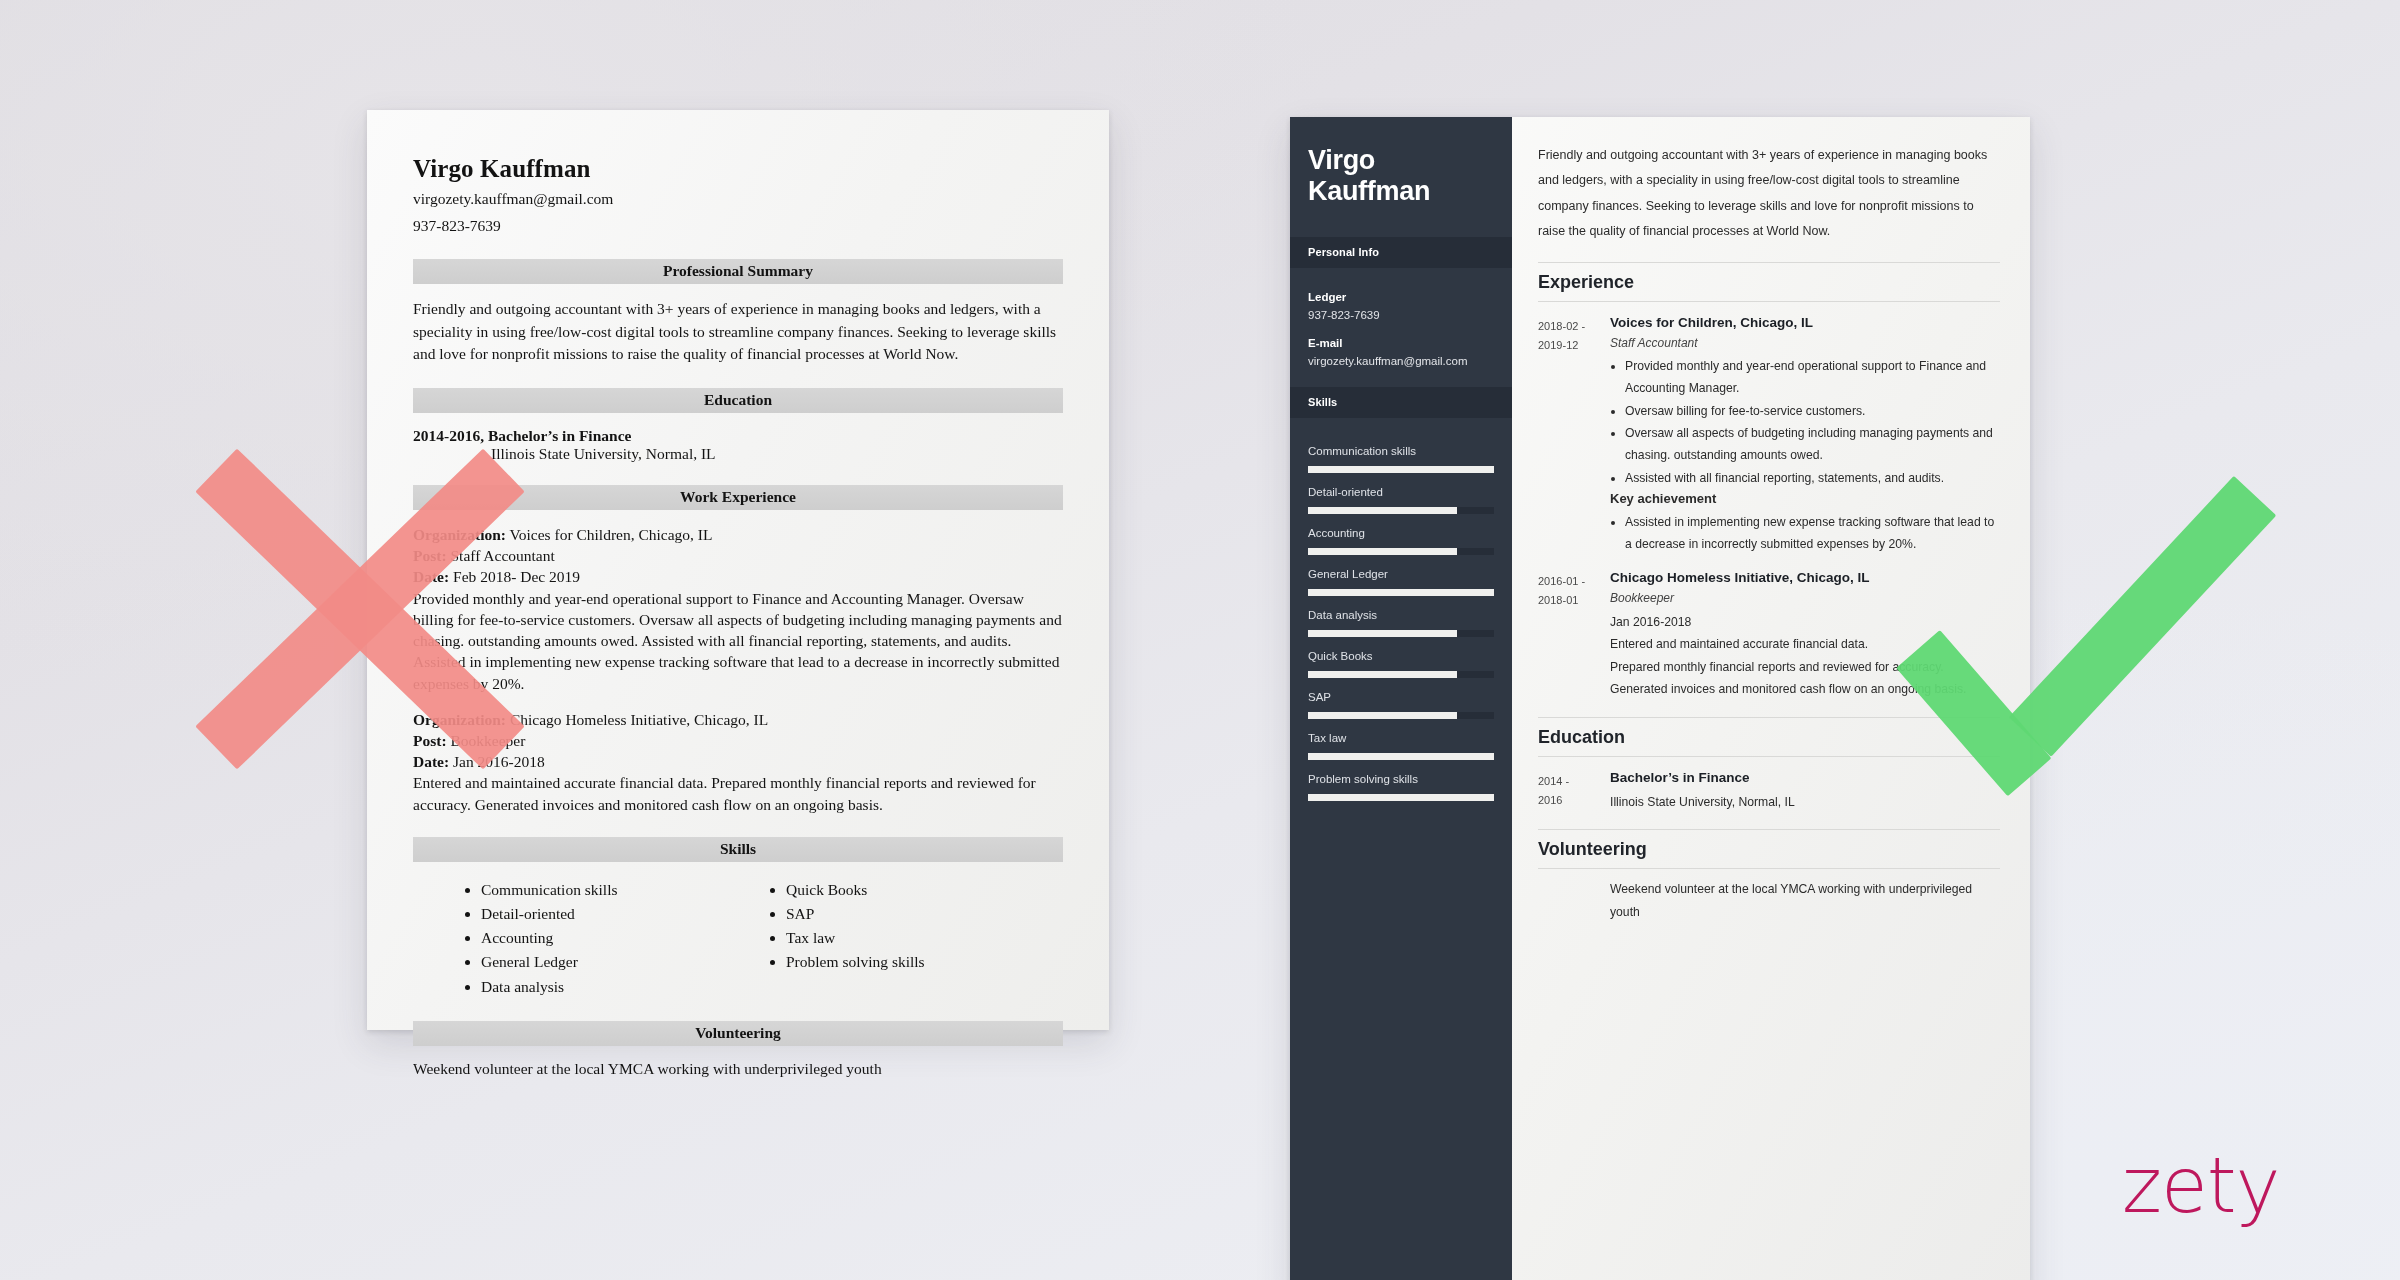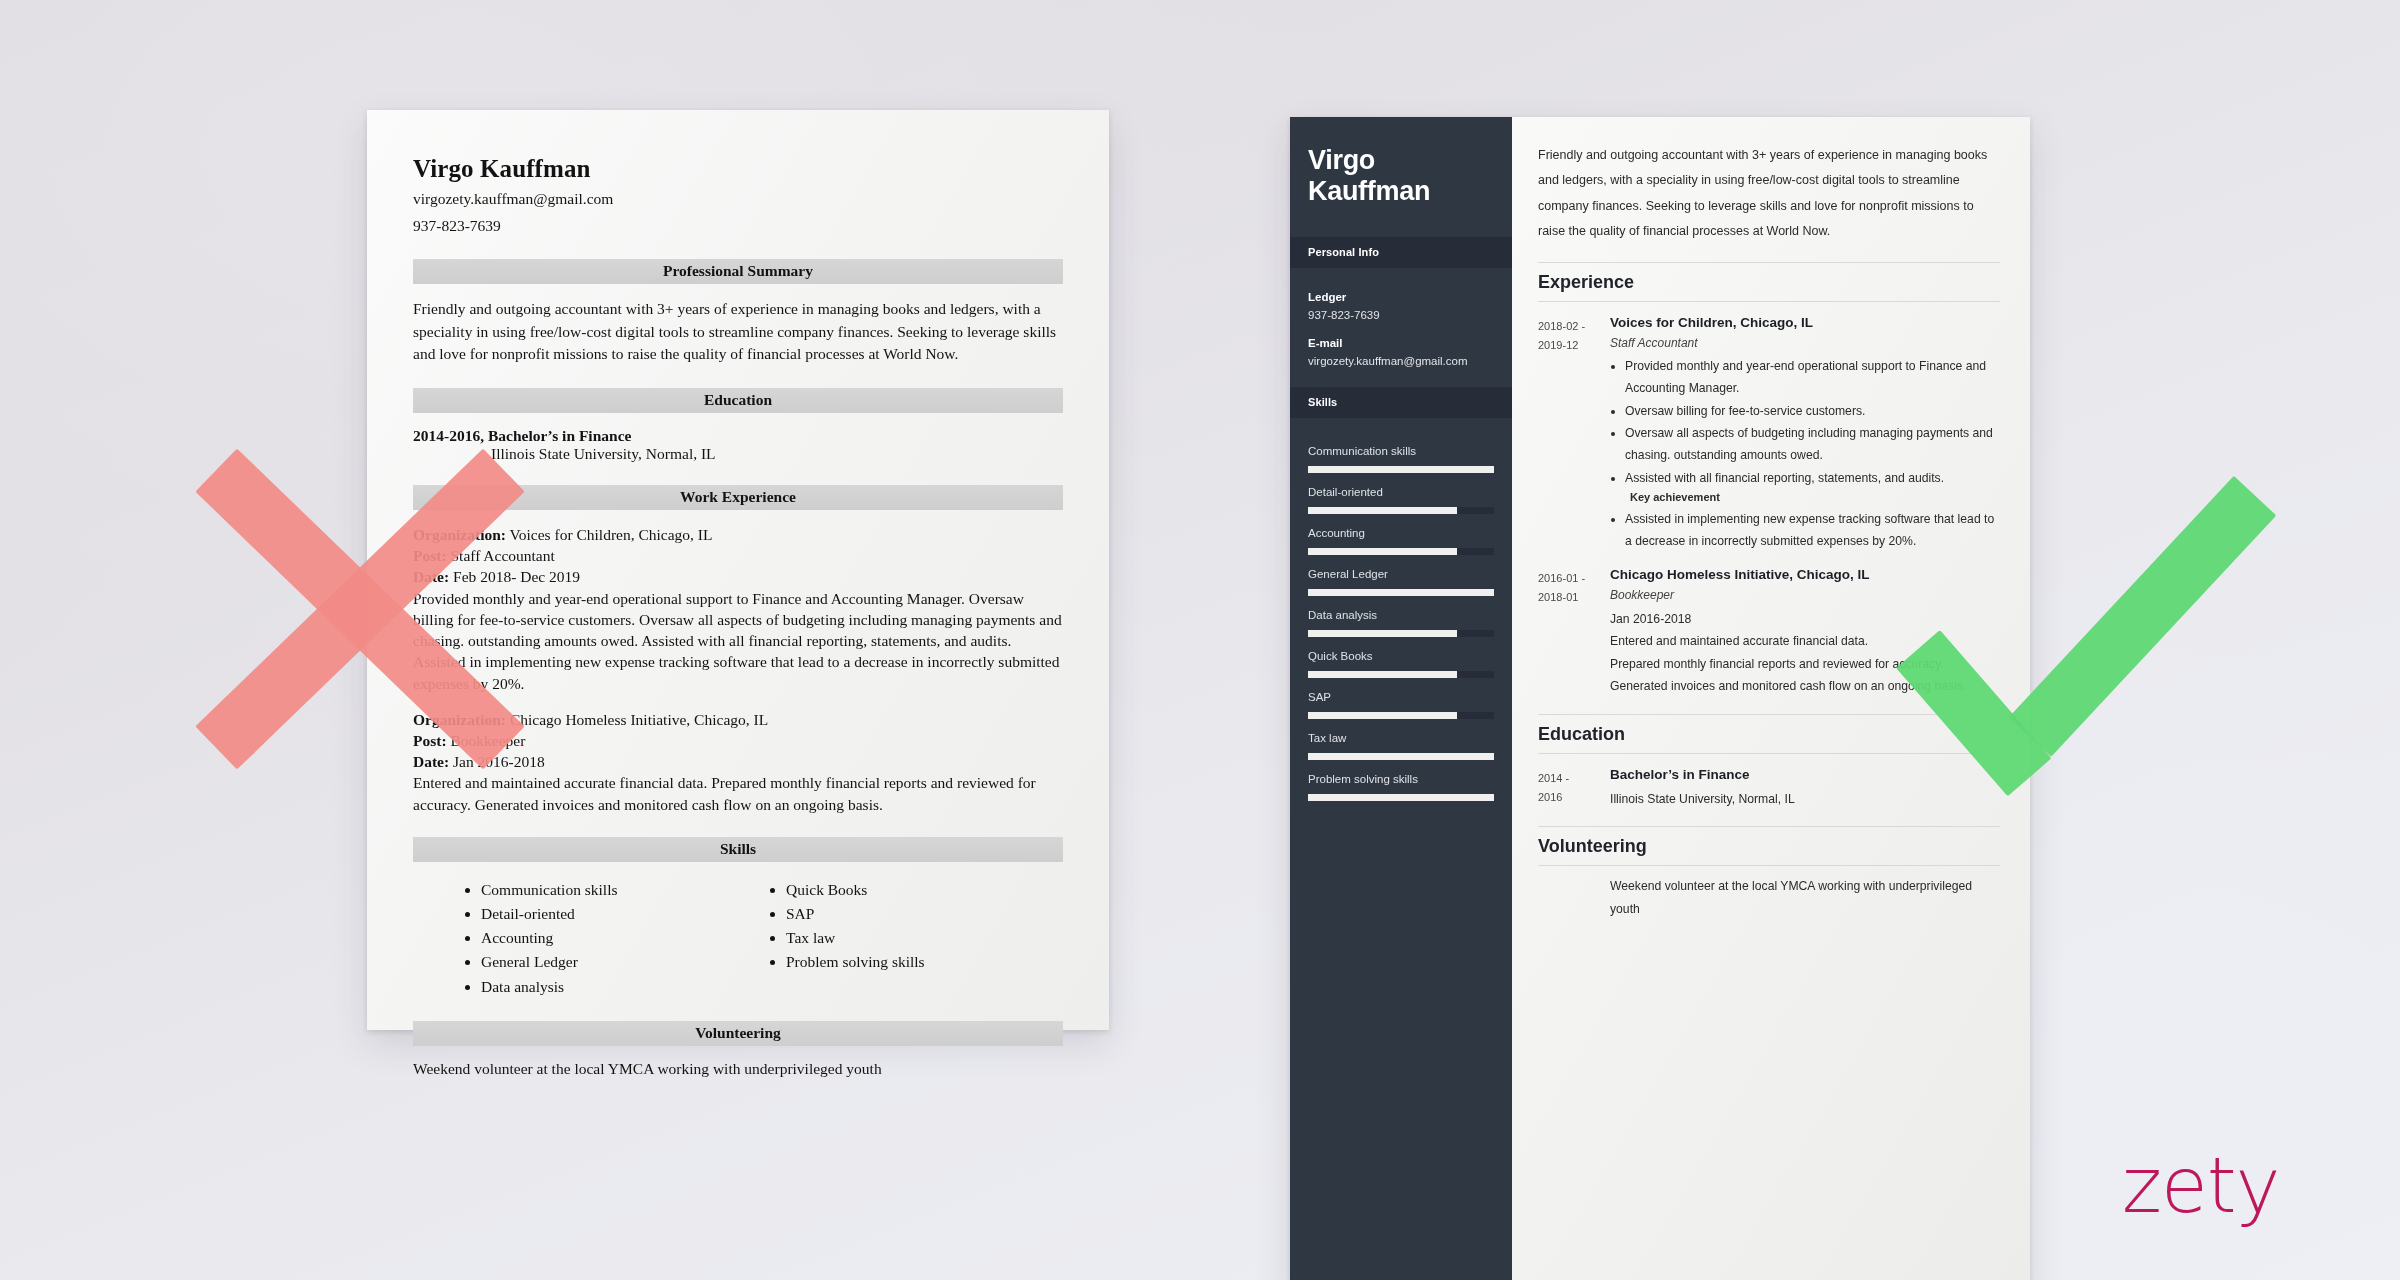--- a/index.html
+++ b/index.html
@@ -72,21 +72,21 @@
     border-top:1px solid #d9d9d7; border-bottom:1px solid #d9d9d7;
     padding:9px 0 8px; margin-top:18px;
   }
   .entry { display:flex; margin-top:13px; }
   .entry-dates { width:72px; flex:none; font-size:11px; line-height:1.72; color:#4a4a4a; padding-top:2px; }
   .entry-body { flex:1; }
   .entry-title { font-size:13.5px; font-weight:bold; color:#1b1f25; }
   .entry-role { font-size:12px; font-style:italic; color:#434343; margin-top:6px; }
   .entry-bullets { list-style:disc; padding-left:15px; margin-top:5px; }
   .entry-bullets li { font-size:12.2px; line-height:1.83; }
-  .key-ach { font-size:11px; font-weight:bold; margin-top:2px;margin-left:20px; }
+  .key-ach { font-size:13px; font-weight:bold; margin-top:2px; }
   .entry-plain { font-size:12.2px; line-height:1.85; }
   .good-sechead.tight { margin-top:16px; }
   .vol-body { padding-left:72px; font-size:12.2px; line-height:1.85; padding-top:9px; }
 
   
   .mark { position:absolute; pointer-events:none; }
   .mark-x { left:190px; top:438px; width:340px; height:342px; }
   .mark-x i {
     position:absolute; left:50%; top:50%; width:400px; height:60px;
     background:#f28b87; opacity:.92; border-radius:2px;

